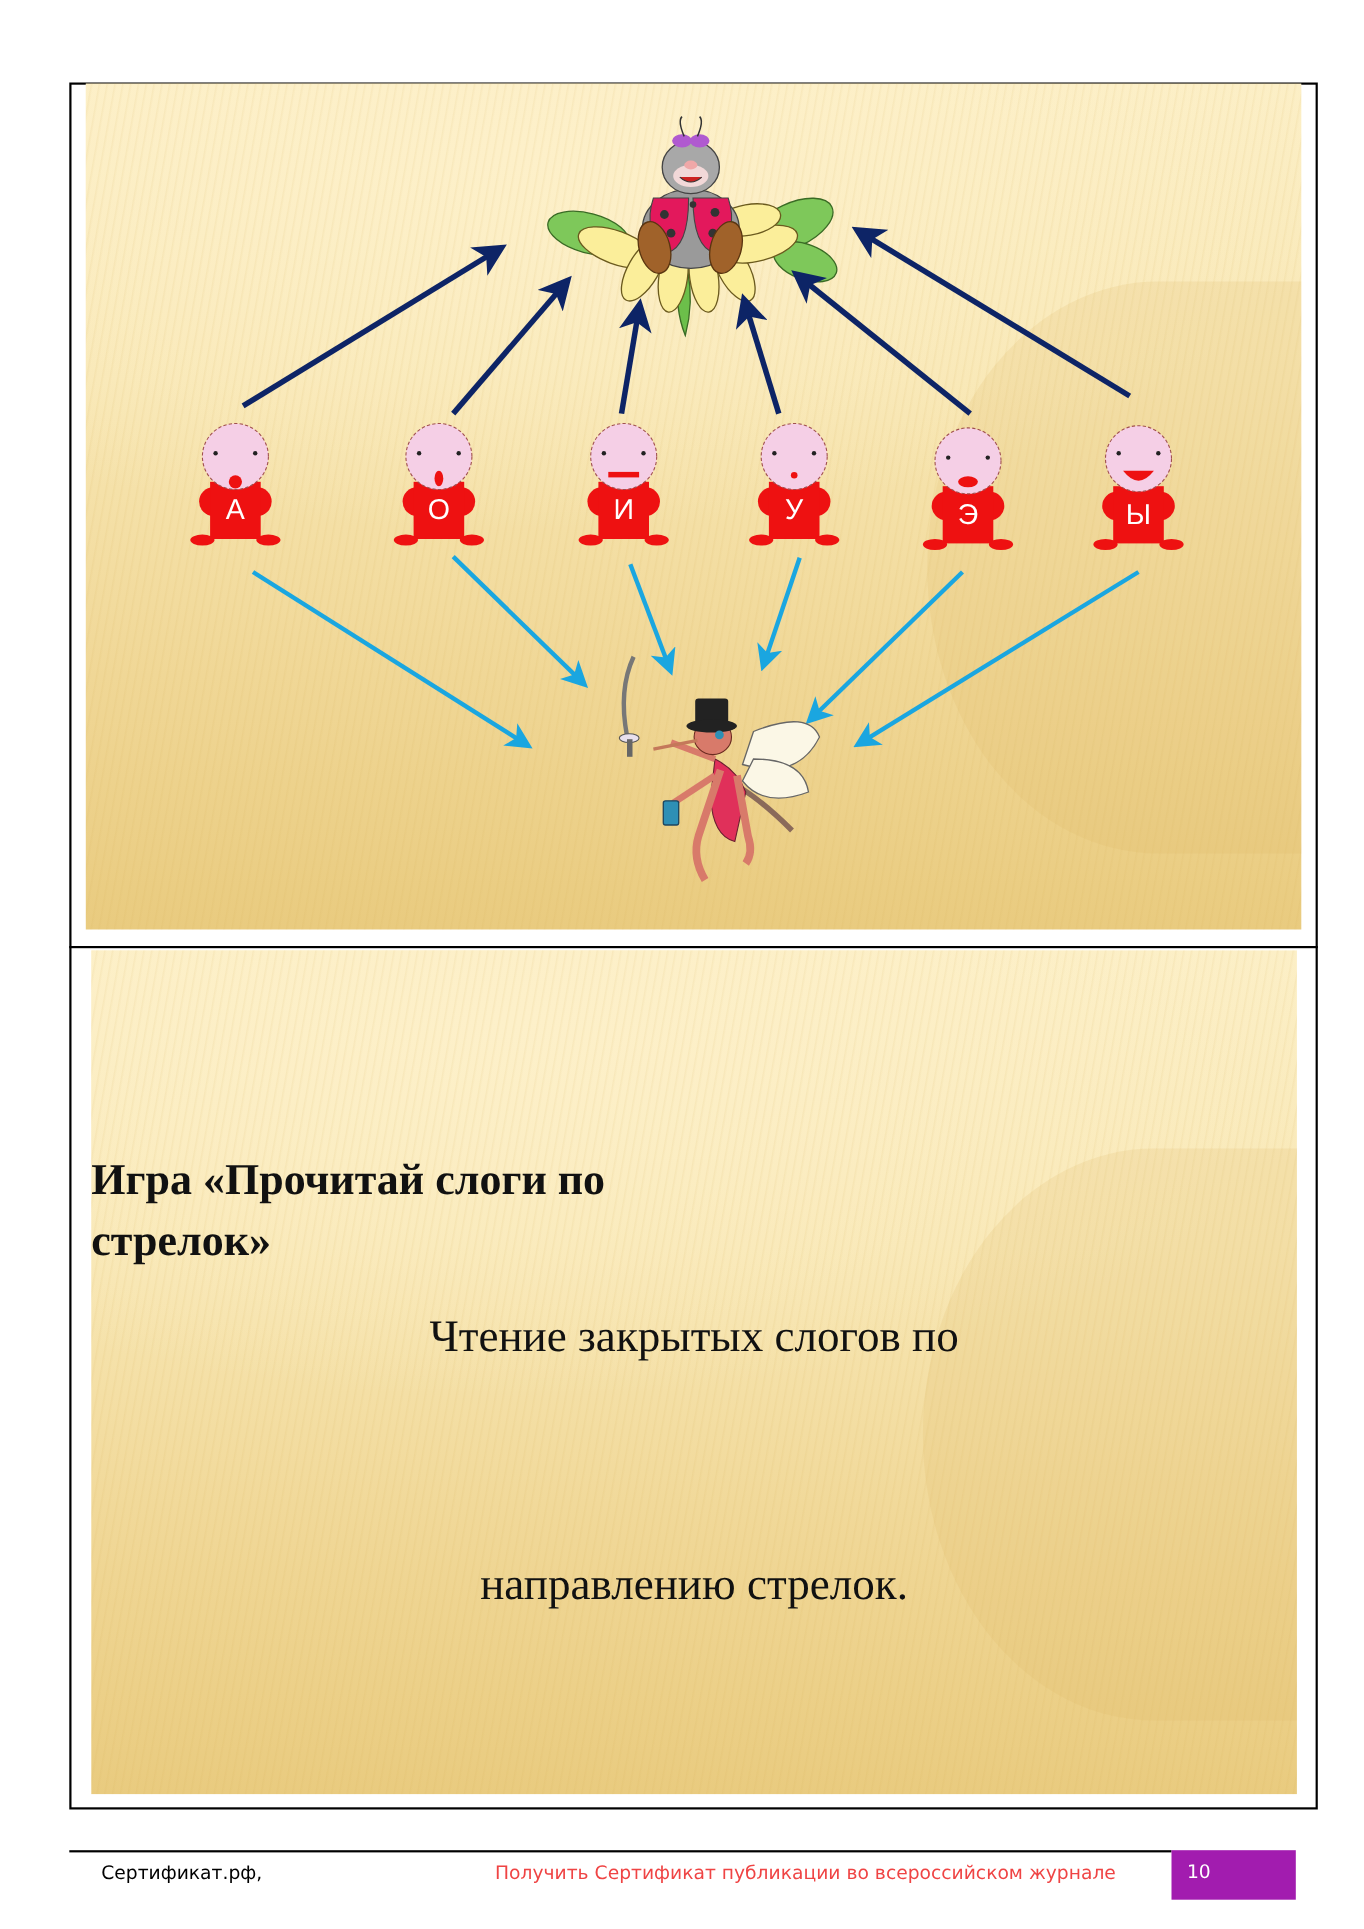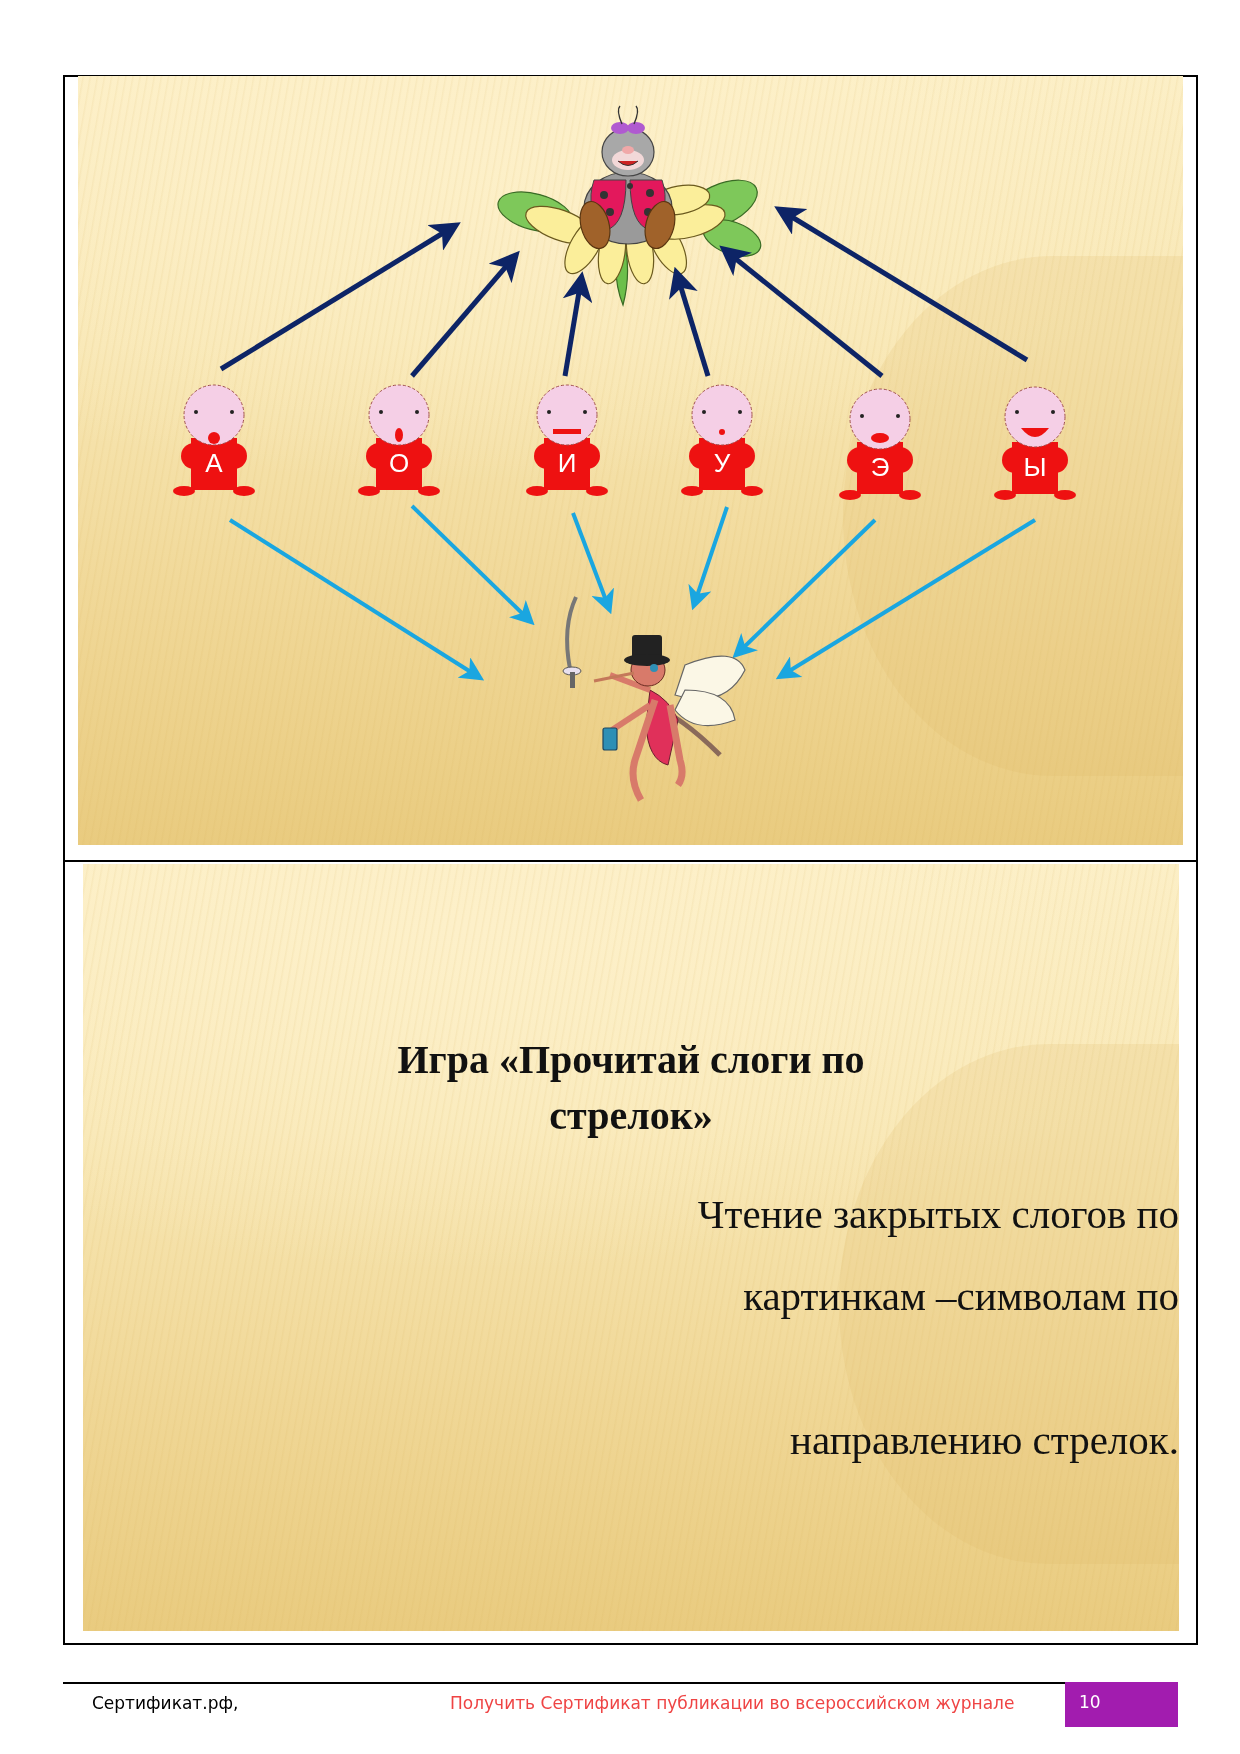--- a/index.html
+++ b/index.html
@@ -9,22 +9,22 @@
   .slide { position:absolute; overflow:hidden;
     background:
       repeating-linear-gradient(100deg, rgba(255,255,255,0) 0px, rgba(255,255,255,0) 4px, rgba(210,170,80,0.10) 5px, rgba(255,255,255,0) 7px),
       radial-gradient(ellipse 70% 45% at 35% 8%, #fdf0c9 0%, rgba(253,240,201,0) 100%),
       linear-gradient(180deg, #fcefc6 0%, #f8e7b4 35%, #f0d796 70%, #e9cb7f 100%);
   }
   .slide .sheen { position:absolute; right:-80px; top:180px; width:420px; height:520px; border-radius:50% 0 0 50%; background:rgba(220,185,100,0.18); }
   .slide1 { left:78px; top:76px; width:1105px; height:769px; }
   .slide2 { left:83px; top:864px; width:1096px; height:767px; }
   svg.art { position:absolute; left:0; top:0; }
-  .title { position:absolute; left:0; width:100%; text-align:center; font-weight:bold; font-size:40px; color:#111; line-height:56px; }
-  .body-line { position:absolute; left:0; width:100%; text-align:right; font-size:41px; color:#111; }
+  .title { position:absolute; left:0; width:100%; font-weight:bold; font-size:40px; color:#111; line-height:56px;margin-top:12px; }
+  .body-line { position:absolute; left:0; width:100%; text-align:center; font-size:41px; color:#111; }
   .footer-line { position:absolute; left:63px; top:1682px; width:1002px; height:2px; background:#000; }
   .footer-left { position:absolute; left:92px; top:1693px; font-family:"DejaVu Sans", sans-serif; font-size:17px; color:#000; }
   .footer-center { position:absolute; left:450px; top:1693px; font-family:"DejaVu Sans", sans-serif; font-size:17px; color:#ef4444; }
   .page-box { position:absolute; left:1065px; top:1682px; width:113px; height:45px; background:#a21caf; }
   .page-num { position:absolute; left:14px; top:10px; font-family:"DejaVu Sans", sans-serif; font-size:17px; color:#fff; }
 </style>
 </head>
 <body>
 
 <div class="frame"></div>
@@ -205,21 +205,20 @@
   </svg>
 </div>
 
 <div class="divider"></div>
 
 <div class="slide slide2">
   <div class="sheen"></div>
   <div class="title" style="top:168px;">Игра «Прочитай слоги по</div>
   <div class="title" style="top:224px;">стрелок»</div>
   <div class="body-line" style="top:326px;">Чтение закрытых слогов по</div>
-  <div class="body-line" style="top:408px;">картинкам –символам по</div>
   <div class="body-line" style="top:504px;margin-top:48px;">направлению стрелок.</div>
 </div>
 
 <div class="footer-line"></div>
 <div class="footer-left">Сертификат.рф,</div>
 <div class="footer-center">Получить Сертификат публикации во всероссийском журнале</div>
 <div class="page-box">
   <span class="page-num">10</span>
 </div>
 

